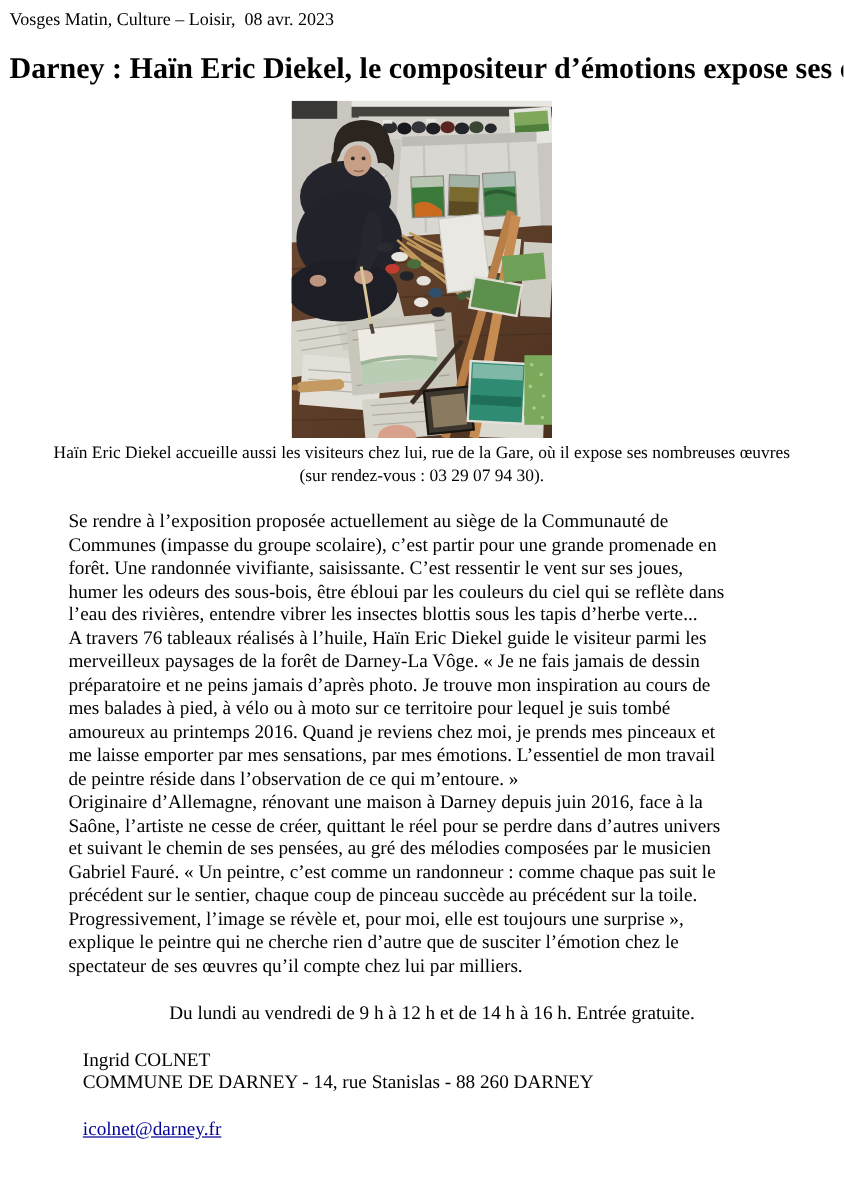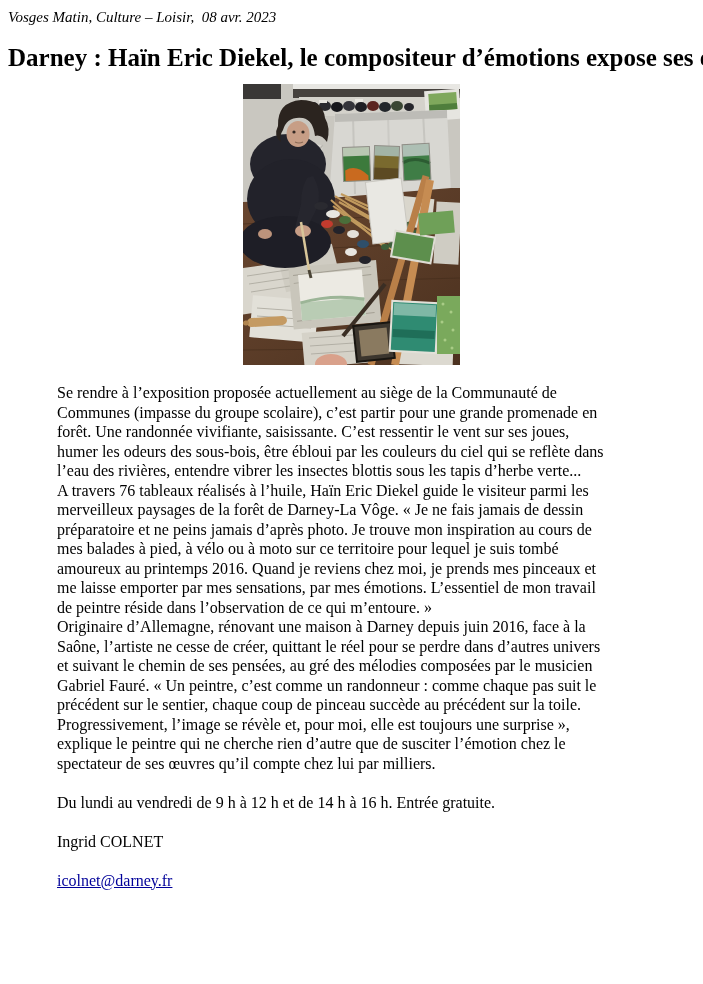--- a/index.html
+++ b/index.html
@@ -1,36 +1,36 @@
 <!DOCTYPE html>
 <html lang="fr" style="--link: #000099;"><head>
 <meta charset="utf-8">
 <style>
   html,body { margin:0; padding:0; background:#ffffff; }
   .page {
     position:relative; width:703px; height:984px; background:#ffffff;
     color:#000; font-family:"Liberation Serif","DejaVu Serif",serif;
     overflow:hidden;
   }
-  .masthead { padding:8px 0 0 8px; font-size:15px; line-height:18px; white-space:pre;font-style:italic; }
+  .masthead { padding:8px 0 0 8px; font-size:15px; line-height:18px; white-space:pre; }
   .headline {
     margin:19px 0 0 8px; font-size:25px; font-weight:bold; line-height:25px;
     white-space:nowrap;
   }
   .photo-wrap { margin-top:14px; text-align:center; line-height:0; }
   .photo-wrap svg { display:inline-block; }
   .caption {
     margin-top:4px; text-align:center; font-size:14.5px; line-height:19px;
     white-space:pre-line;
   }
   .article { margin:18px 40px 0 57px; font-size:16px; line-height:19.5px; }
   .para { white-space:pre-line; }
-  .hours { margin-top:19.5px; }
+  .hours { margin-top:19.5px;text-align:center; }
   .signature { margin-top:19.5px; }
-  .sig-line { white-space:pre-line; }
+  .sig-line { white-space:pre-line;margin-left:12px; }
   .signature a { color:var(--link,#000099); text-decoration:underline; }
 </style>
 </head>
 <body>
 
 <div class="page">
 
   <div class="masthead">Vosges Matin, Culture – Loisir,  08 avr. 2023</div>
 
   <h1 class="headline">Darney : Haïn Eric Diekel, le compositeur d’émotions expose ses oeuvres</h1>
@@ -224,20 +224,22 @@
 
       <g transform="rotate(-4 24 238)">
         <rect x="4" y="233" width="40" height="9" rx="4.5" fill="#c49a62"></rect>
         <rect x="0" y="235" width="6" height="5" rx="2.5" fill="#b0854f"></rect>
       </g>
 
       <ellipse cx="88" cy="280" rx="16" ry="10" fill="#d9a18b"></ellipse>
     </svg>
   </div>
 
+  <div class="caption">Haïn Eric Diekel accueille aussi les visiteurs chez lui, rue de la Gare, où il expose ses nombreuses œuvres
+(sur rendez-vous : 03 29 07 94 30).</div>
 
   <div class="article">
     <div class="para">Se rendre à l’exposition proposée actuellement au siège de la Communauté de
 Communes (impasse du groupe scolaire), c’est partir pour une grande promenade en
 forêt. Une randonnée vivifiante, saisissante. C’est ressentir le vent sur ses joues,
 humer les odeurs des sous-bois, être ébloui par les couleurs du ciel qui se reflète dans
 l’eau des rivières, entendre vibrer les insectes blottis sous les tapis d’herbe verte...</div>
     <div class="para">A travers 76 tableaux réalisés à l’huile, Haïn Eric Diekel guide le visiteur parmi les
 merveilleux paysages de la forêt de Darney-La Vôge. « Je ne fais jamais de dessin
 préparatoire et ne peins jamais d’après photo. Je trouve mon inspiration au cours de
@@ -251,19 +253,20 @@
 Gabriel Fauré. « Un peintre, c’est comme un randonneur : comme chaque pas suit le
 précédent sur le sentier, chaque coup de pinceau succède au précédent sur la toile.
 Progressivement, l’image se révèle et, pour moi, elle est toujours une surprise »,
 explique le peintre qui ne cherche rien d’autre que de susciter l’émotion chez le
 spectateur de ses œuvres qu’il compte chez lui par milliers.</div>
 
     <div class="hours">Du lundi au vendredi de 9 h à 12 h et de 14 h à 16 h. Entrée gratuite.</div>
 
     <div class="signature">
       <div class="sig-line">Ingrid COLNET</div>
+      <div class="sig-line">COMMUNE DE DARNEY - 14, rue Stanislas - 88 260 DARNEY</div>
       <div class="sig-line">
         <a href="#">icolnet@darney.fr</a>
       </div>
     </div>
   </div>
 
 </div>
 
 </body></html>

